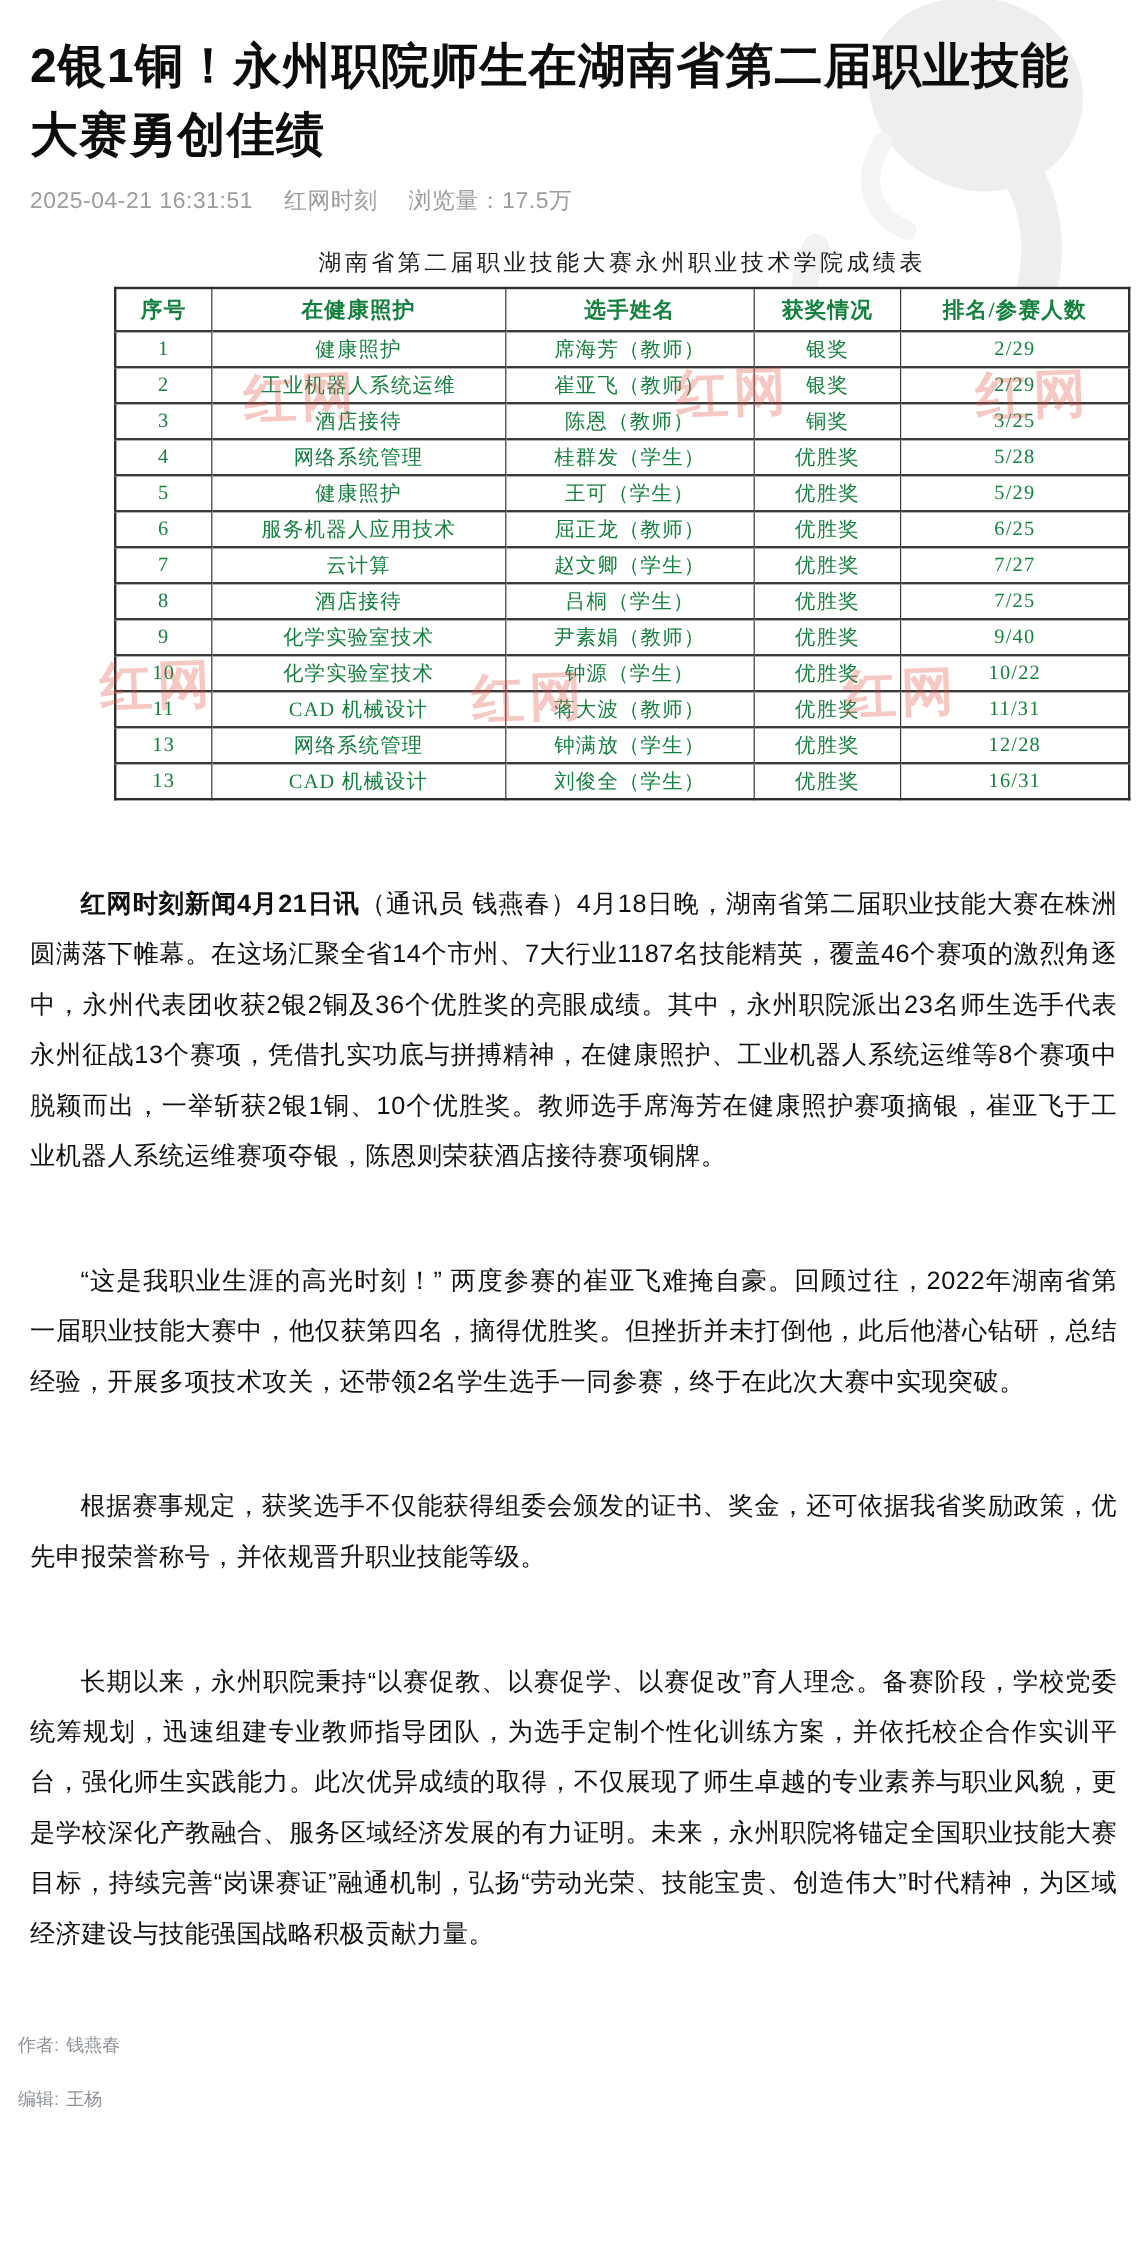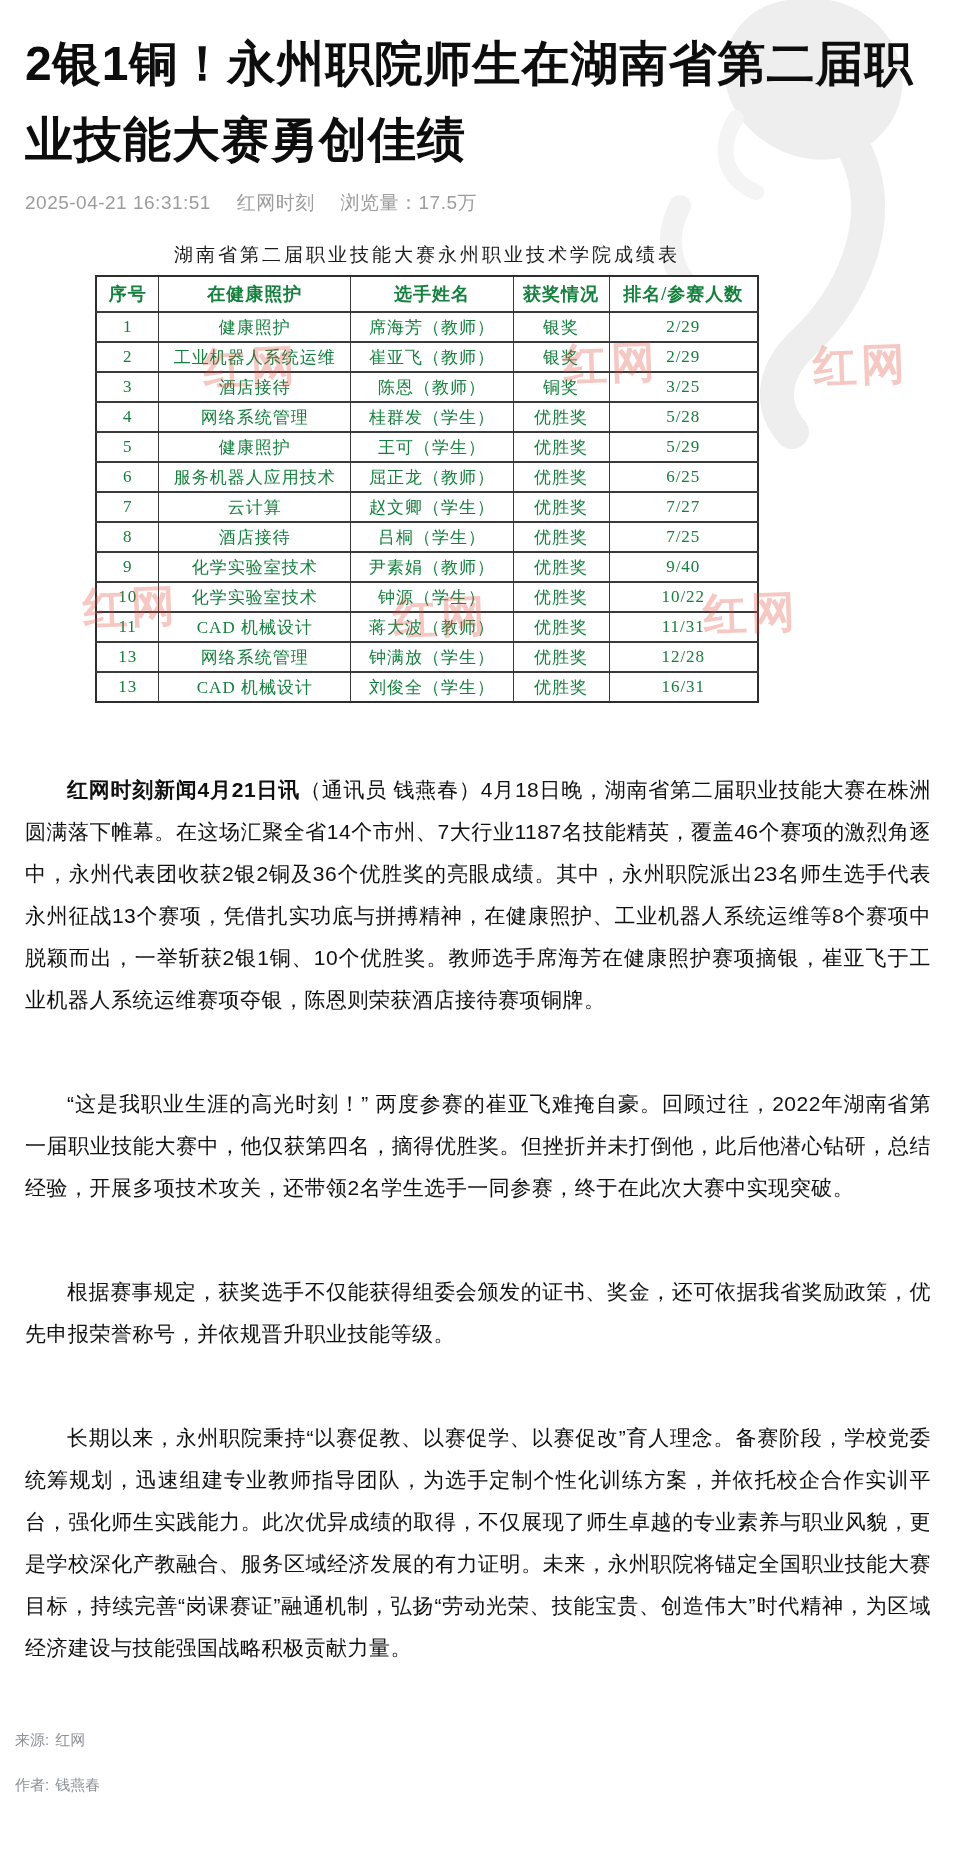--- a/index.html
+++ b/index.html
@@ -1,25 +1,25 @@
 <!DOCTYPE html>
 <html lang="zh"><head>
 <meta charset="utf-8">
 <style>
   html,body{margin:0;padding:0;background:#ffffff;}
   .page{position:relative;width:956px;height:1875px;background:#fff;overflow:hidden;
         font-family:"Liberation Sans",sans-serif;color:#151515;}
   .corner-wm{position:absolute;top:0;right:0;z-index:0;pointer-events:none;}
   .content{position:relative;z-index:1;padding:26px 25px 0;}
-  h1.title{margin:0 0 12px;font-size:48px;line-height:76px;font-weight:bold;color:#0d0d0d;
+  h1.title{margin:0 0 12px;font-size:40px;line-height:58px;font-weight:bold;color:#0d0d0d;
            letter-spacing:1px;max-width:908px;}
   .meta{font-size:19px;color:#9c9c9c;letter-spacing:.5px;}
   .meta span{margin-right:20px;}
   
-  figure.score-figure{position:relative;width:664px;margin:24px 0 66px 70px;padding:0;}
+  figure.score-figure{position:relative;width:847px;margin:24px 0 66px 70px;padding:0;}
   figcaption{font-family:"Liberation Serif","DejaVu Serif",serif;font-size:19px;color:#1c1c1c;
              text-align:center;letter-spacing:3px;padding:2px 0 7px;}
   table.score{width:100%;border-collapse:collapse;table-layout:fixed;background:#fff;
               font-family:"Liberation Serif","DejaVu Serif",serif;color:#15803d;
               border:2px solid #2e2e2e;}
   table.score th{font-size:18px;font-weight:bold;border:1px solid #3a3a3a;border-bottom-width:2px;
                  padding:5px 2px;letter-spacing:1px;}
   table.score td{font-size:17px;text-align:center;border:1px solid #3a3a3a;border-top-width:2px;
                  height:26px;padding:1px 2px;letter-spacing:1px;}
   col.c1{width:9.5%}col.c2{width:29%}col.c3{width:24.5%}col.c4{width:14.5%}col.c5{width:22.5%}
@@ -182,21 +182,21 @@
 
     <div class="article">
       <p><strong>红网时刻新闻4月21日讯</strong><span>（通讯员 钱燕春）4月18日晚，湖南省第二届职业技能大赛在株洲圆满落下帷幕。在这场汇聚全省14个市州、7大行业1187名技能精英，覆盖46个赛项的激烈角逐中，永州代表团收获2银2铜及36个优胜奖的亮眼成绩。其中，永州职院派出23名师生选手代表永州征战13个赛项，凭借扎实功底与拼搏精神，在健康照护、工业机器人系统运维等8个赛项中脱颖而出，一举斩获2银1铜、10个优胜奖。教师选手席海芳在健康照护赛项摘银，崔亚飞于工业机器人系统运维赛项夺银，陈恩则荣获酒店接待赛项铜牌。</span></p>
       <p>“这是我职业生涯的高光时刻！” 两度参赛的崔亚飞难掩自豪。回顾过往，2022年湖南省第一届职业技能大赛中，他仅获第四名，摘得优胜奖。但挫折并未打倒他，此后他潜心钻研，总结经验，开展多项技术攻关，还带领2名学生选手一同参赛，终于在此次大赛中实现突破。</p>
       <p>根据赛事规定，获奖选手不仅能获得组委会颁发的证书、奖金，还可依据我省奖励政策，优先申报荣誉称号，并依规晋升职业技能等级。</p>
       <p>长期以来，永州职院秉持“以赛促教、以赛促学、以赛促改”育人理念。备赛阶段，学校党委统筹规划，迅速组建专业教师指导团队，为选手定制个性化训练方案，并依托校企合作实训平台，强化师生实践能力。此次优异成绩的取得，不仅展现了师生卓越的专业素养与职业风貌，更是学校深化产教融合、服务区域经济发展的有力证明。未来，永州职院将锚定全国职业技能大赛目标，持续完善“岗课赛证”融通机制，弘扬“劳动光荣、技能宝贵、创造伟大”时代精神，为区域经济建设与技能强国战略积极贡献力量。</p>
     </div>
 
     <footer class="src">
       <div class="row">
-        <span>来源:</span><span>红网</span>
+        <span>作者:</span><span>钱燕春</span>
       </div>
       <div class="row">
-        <span>作者:</span><span>钱燕春</span>
+        <span>编辑:</span><span>王杨</span>
       </div>
     </footer>
 
   </main>
 </div>
 
 </body></html>

